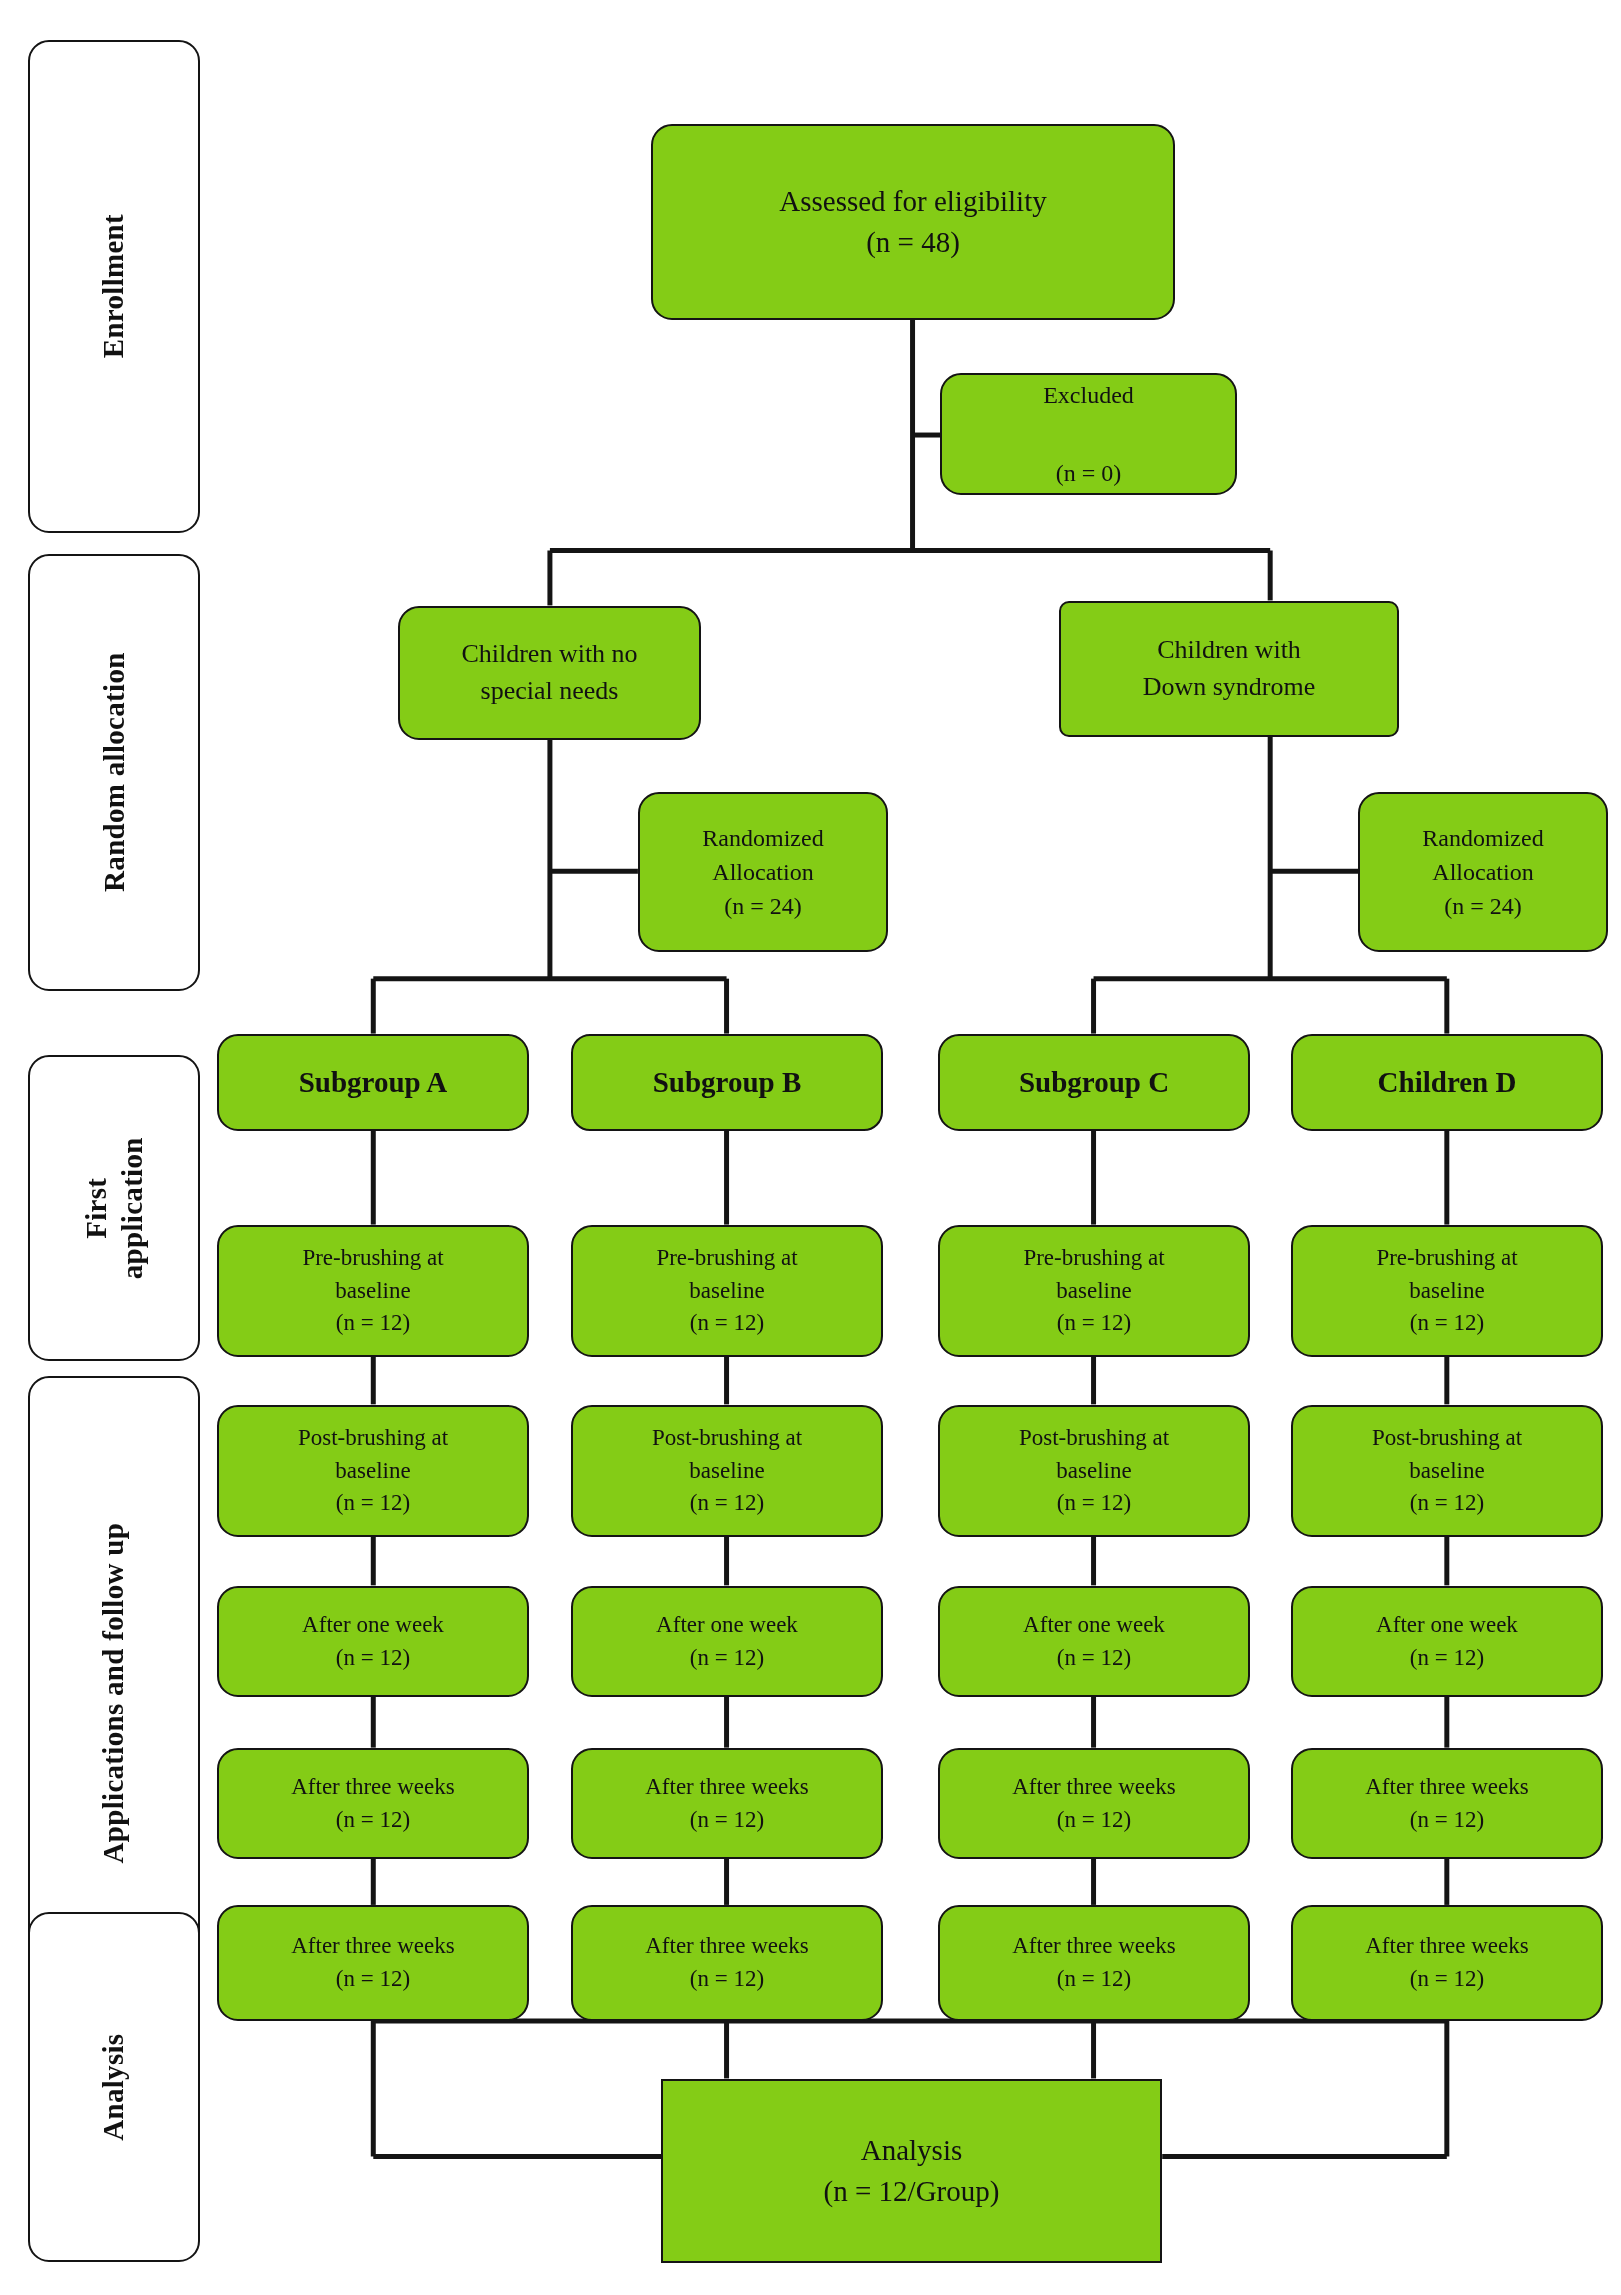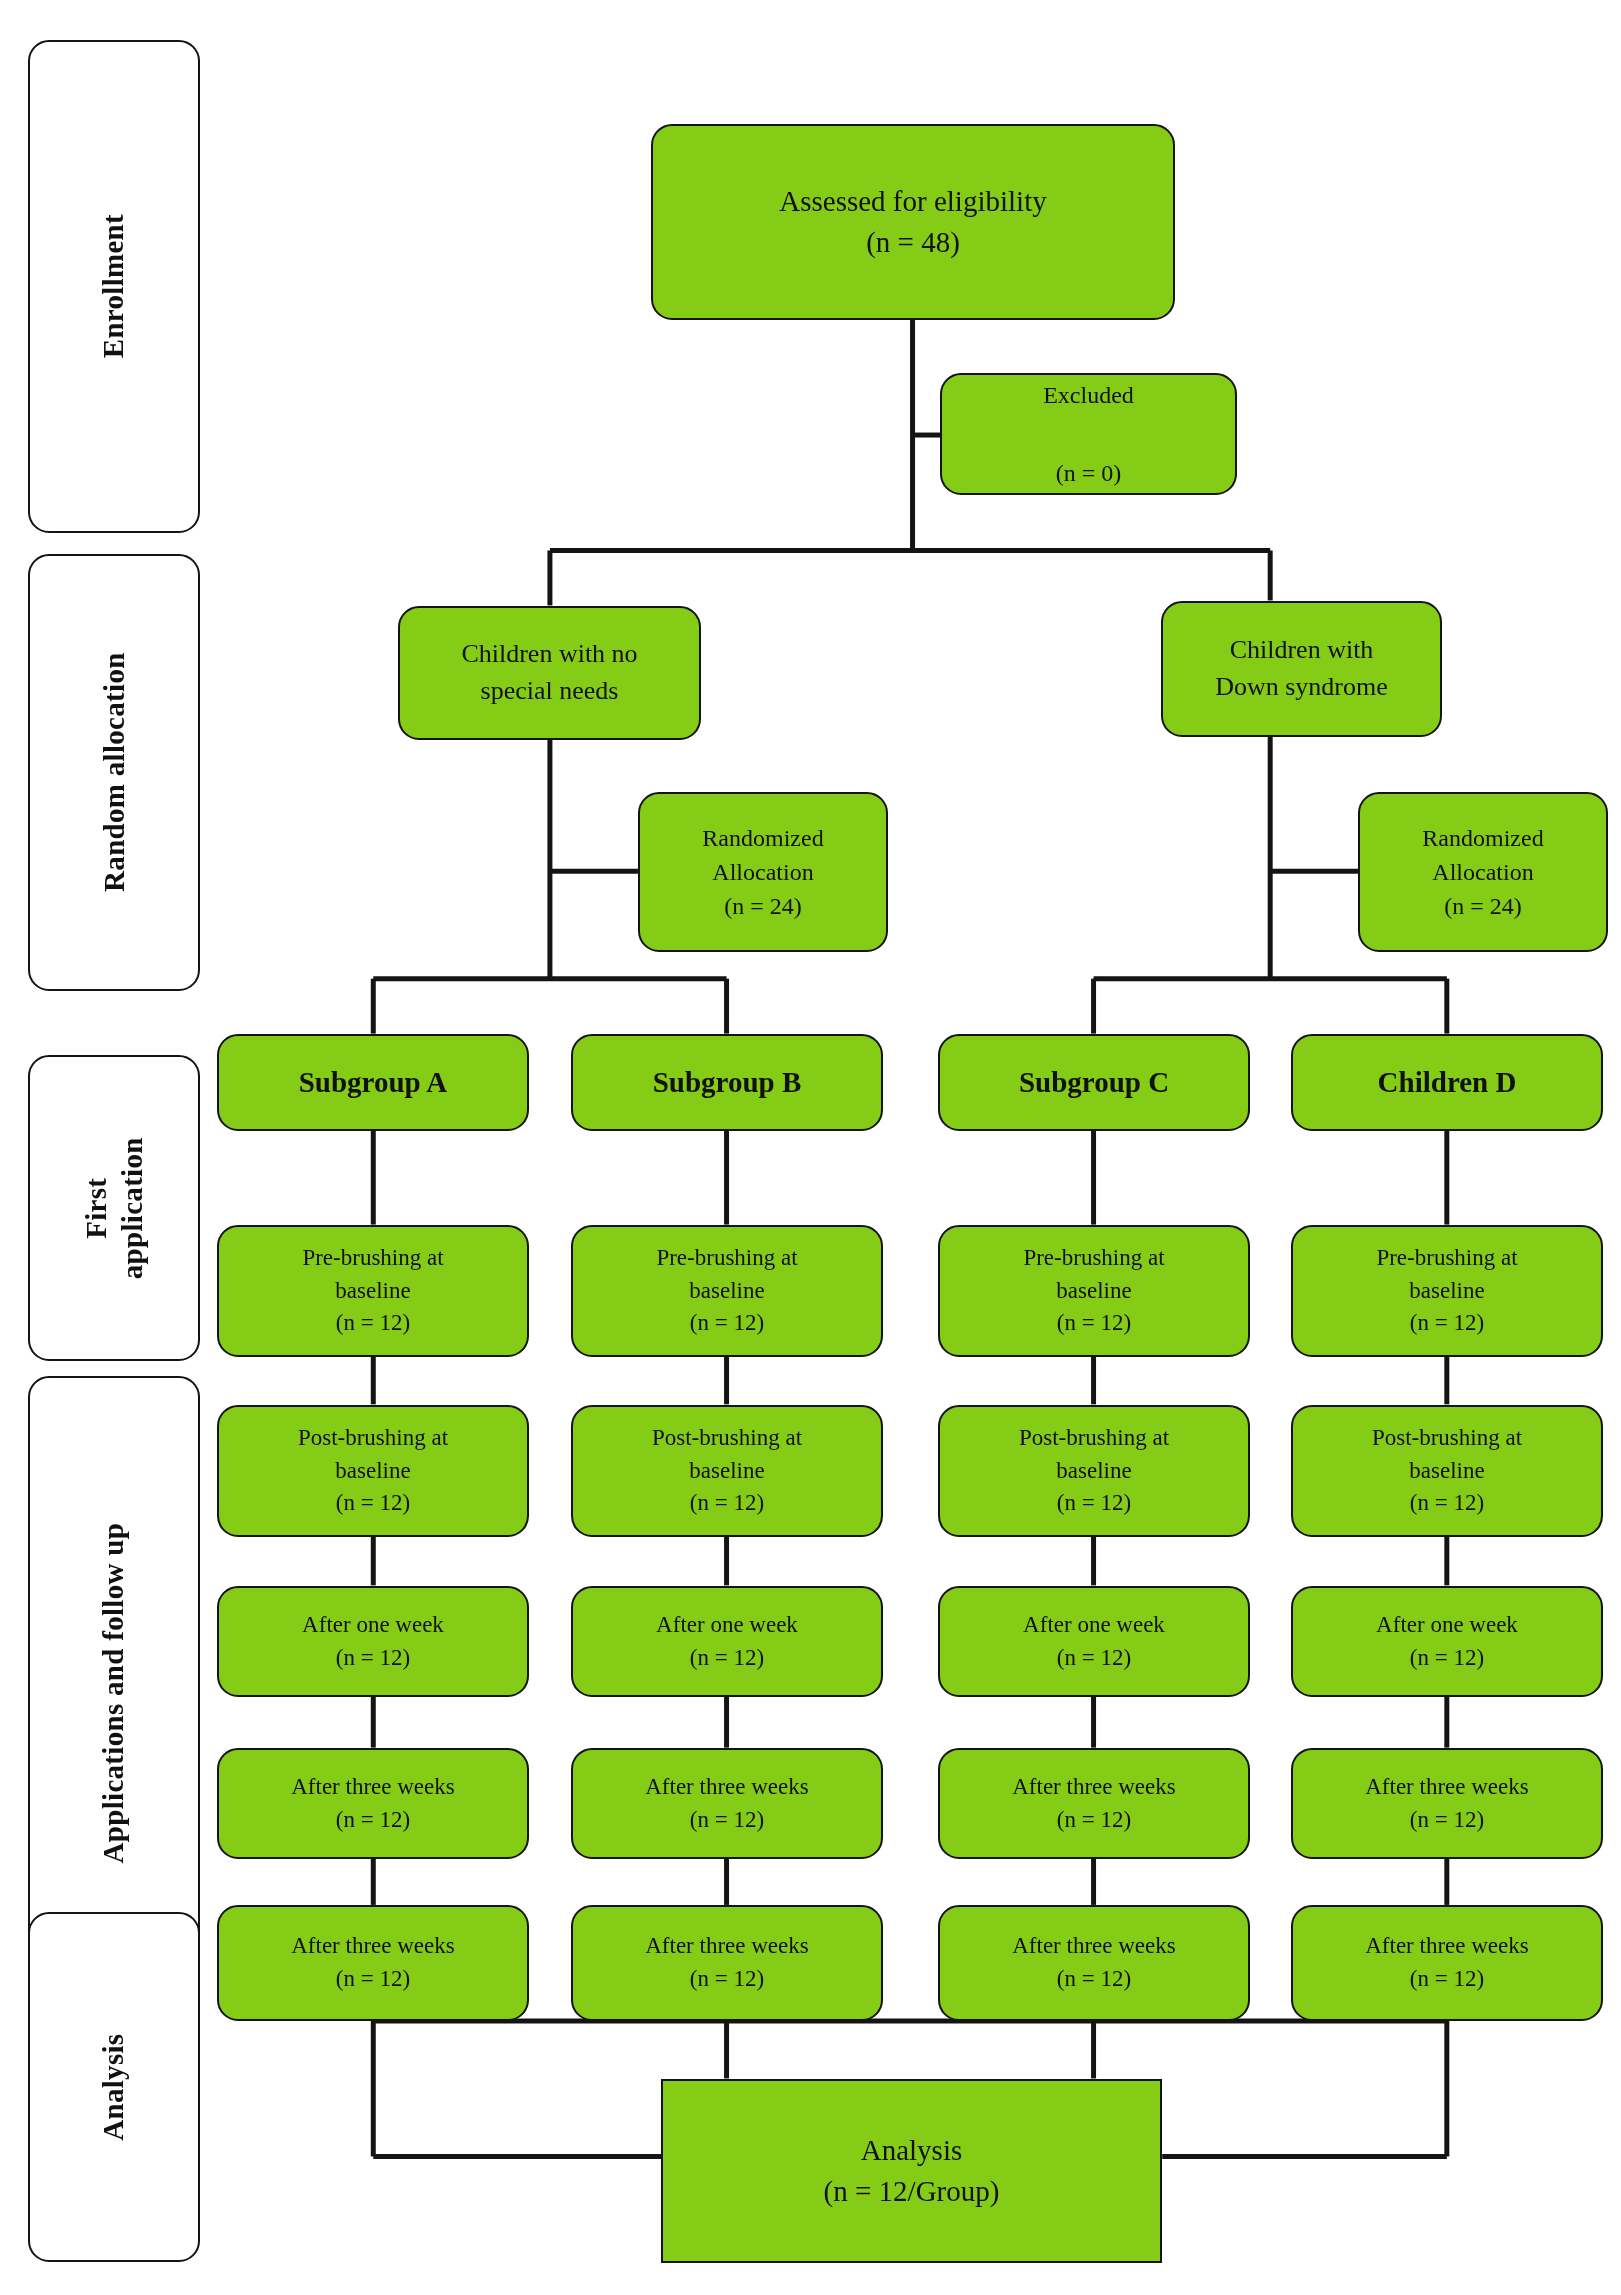--- a/index.html
+++ b/index.html
@@ -177,41 +177,41 @@
   <div class="node t-sm" style="left:940px; top:373px; width:297px; height:122px;gap:44px;">
     <span class="ln">Excluded</span>
     <span class="ln">(n = 0)</span>
   </div>
 
   <div class="node t-md" style="left:398px; top:606px; width:303px; height:134px;">
     <span class="ln">Children with no</span>
     <span class="ln">special needs</span>
   </div>
 
-  <div class="node t-md" style="left:1161px; top:601px; width:281px; height:136px;">
+  <div class="node t-md" style="left:1059px; top:601px; width:340px; height:136px;border-radius:10px;">
     <span class="ln">Children with</span>
     <span class="ln">Down syndrome</span>
   </div>
 
   <div class="node t-sm" style="left:638px; top:792px; width:250px; height:160px;">
     <span class="ln">Randomized</span>
     <span class="ln">Allocation</span>
     <span class="ln">(n = 24)</span>
   </div>
 
   <div class="node t-sm" style="left:1358px; top:792px; width:250px; height:160px;">
     <span class="ln">Randomized</span>
     <span class="ln">Allocation</span>
     <span class="ln">(n = 24)</span>
   </div>
 
   <div class="node t-lg bold" style="left:217px; top:1034px; width:312px; height:97px;">
     <span class="ln">Subgroup A</span>
   </div>
-  <div class="node t-lg bold" style="left:571px; top:1034px; width:312px; height:97px;">
+  <div class="node t-lg bold" style="left:571px; top:1034px; width:312px; height:97px;border-radius:19px;">
     <span class="ln">Subgroup B</span>
   </div>
   <div class="node t-lg bold" style="left:938px; top:1034px; width:312px; height:97px;font-family:Liberation Serif, serif;">
     <span class="ln">Subgroup C</span>
   </div>
   <div class="node t-lg bold" style="left:1291px; top:1034px; width:312px; height:97px;">
     <span class="ln">Children D</span>
   </div>
 
   <div class="node t-xs" style="left:217px; top:1225px; width:312px; height:132px;">

